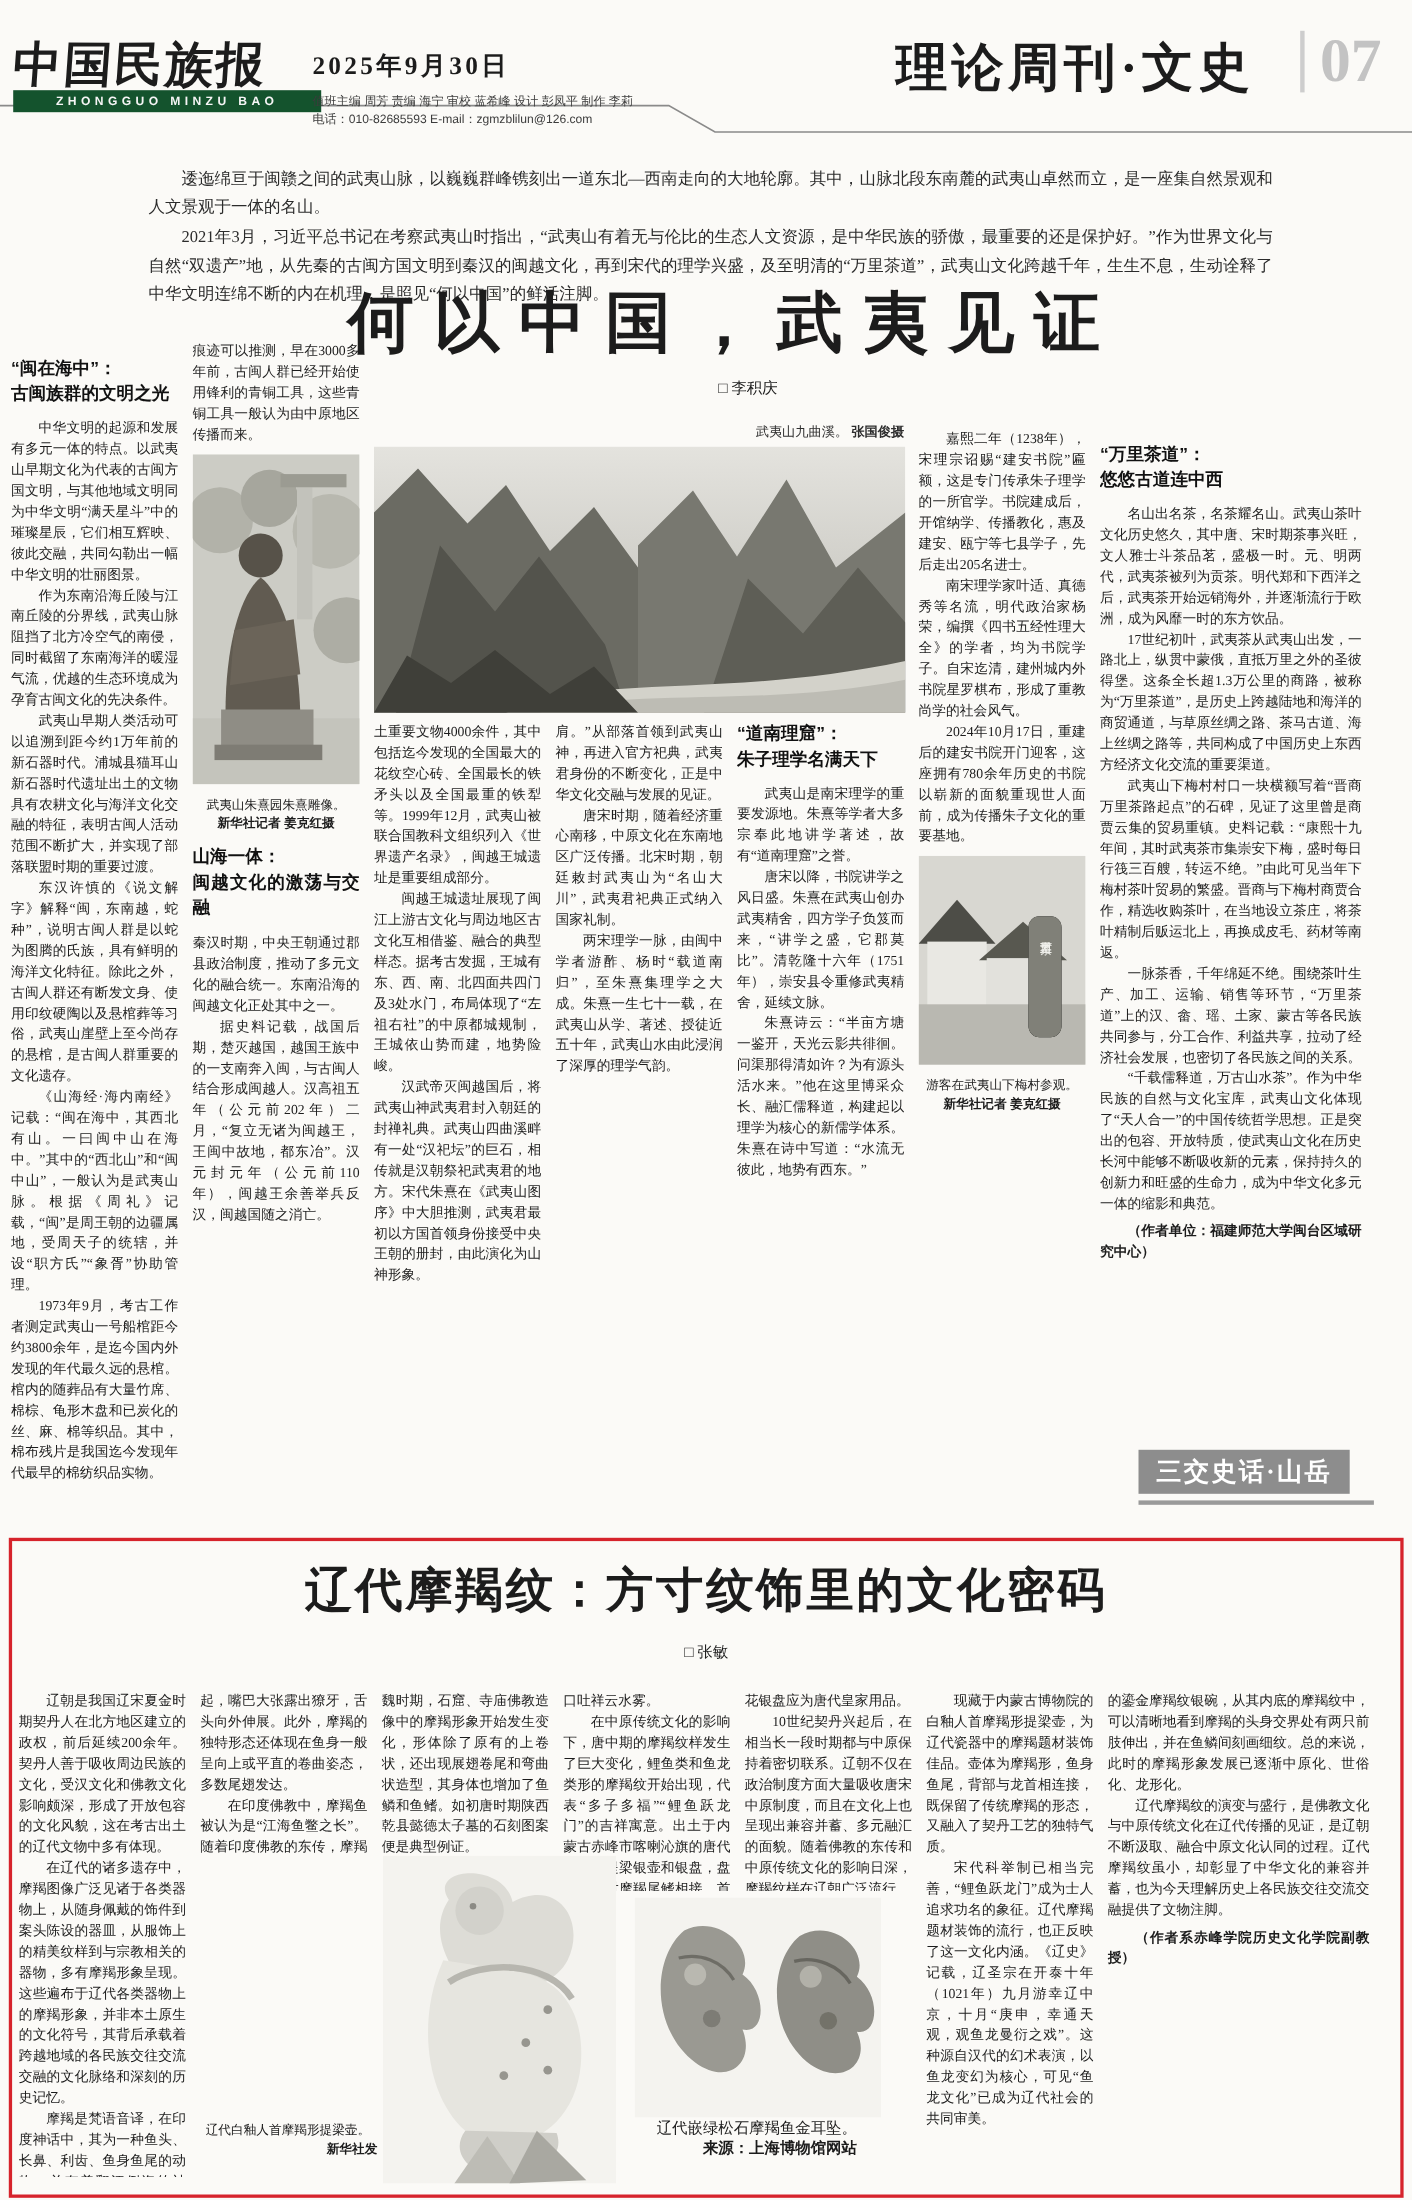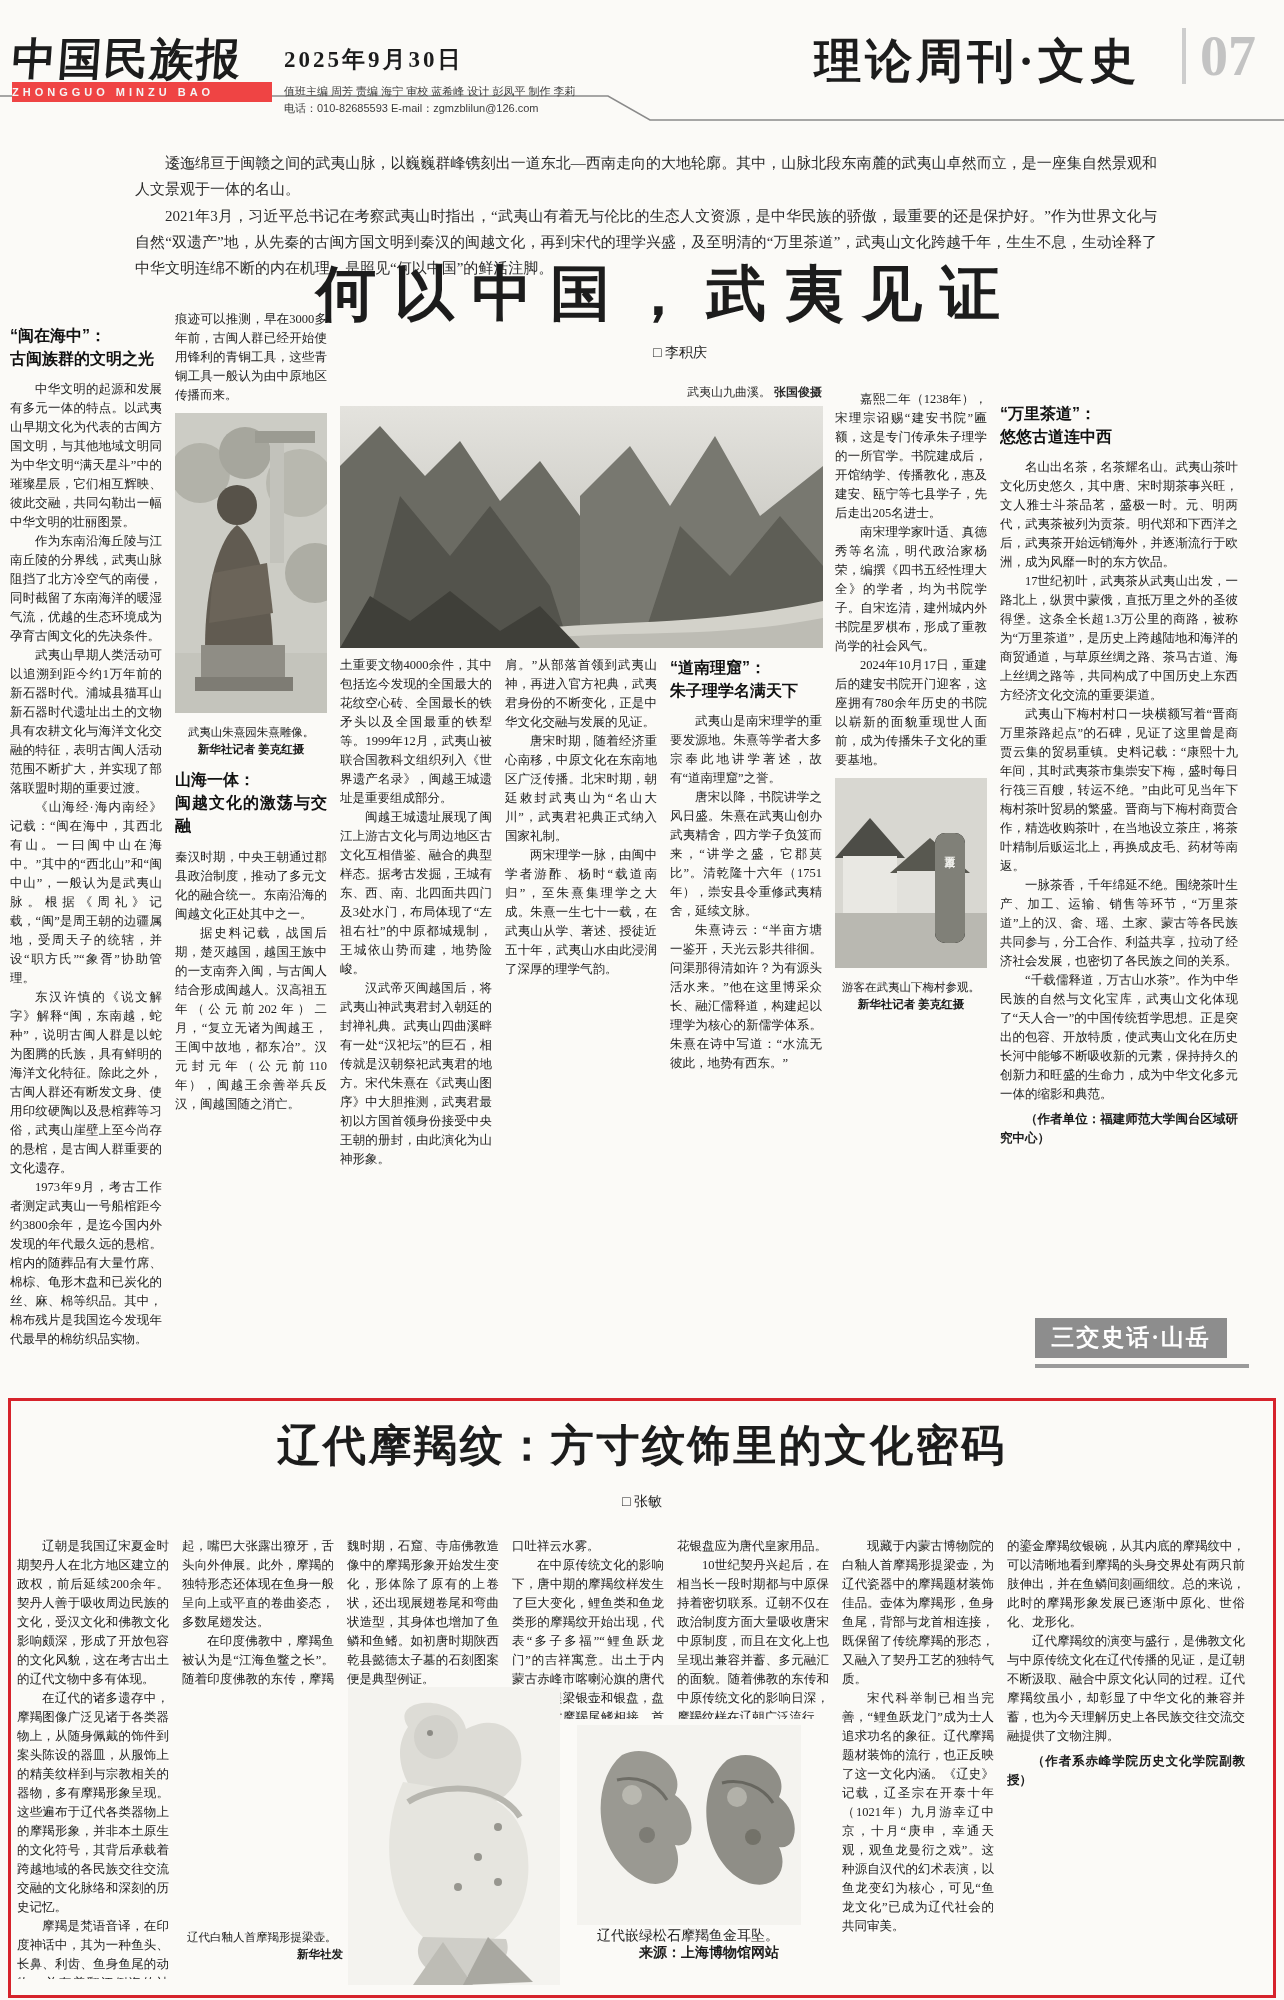--- a/index.html
+++ b/index.html
@@ -1,23 +1,23 @@
 <!DOCTYPE html>
 <html><head>
 <meta charset="utf-8">
 <style>
   html,body{margin:0;padding:0;background:#e9e7e2;}
   .page{position:relative;width:1284px;height:2000px;margin:0 auto;background:#fbfaf7;
         font-family:"Liberation Serif","DejaVu Serif",serif;color:#1c1c1c;overflow:hidden;}
   
   .masthead{position:absolute;left:12px;top:30px;font-size:44px;font-weight:900;
             letter-spacing:2px;transform:skewX(-4deg);}
-  .masthead-bar{position:absolute;left:12px;top:82px;width:260px;height:20px;background:#ef4444;
+  .masthead-bar{position:absolute;left:12px;top:82px;width:280px;height:20px;background:#14532d;
                 color:#f5f5f5;font-family:"Liberation Sans","DejaVu Sans",sans-serif;
-                font-size:11px;font-weight:bold;letter-spacing:4px;text-align:left;line-height:20px;}
+                font-size:11px;font-weight:bold;letter-spacing:4px;text-align:center;line-height:20px;}
   .hdate{position:absolute;left:284px;top:44px;font-size:23px;letter-spacing:3px;font-weight:bold;}
   .hcredits{position:absolute;left:284px;top:84px;font-size:11px;color:#3c3c3c;
             font-family:"Liberation Sans","DejaVu Sans",sans-serif;}
   .hcontact{position:absolute;left:284px;top:101px;font-size:11px;color:#3c3c3c;
             font-family:"Liberation Sans","DejaVu Sans",sans-serif;}
   .section-title{position:absolute;left:620px;top:30px;width:520px;text-align:right;
                  font-size:47px;font-weight:900;letter-spacing:4px;}
   .pagenum{position:absolute;left:1182px;top:28px;font-size:56px;font-weight:900;color:#c3c3c3;
            border-left:4px solid #cdcdcd;padding-left:14px;line-height:1.0;}
   .hrule{position:absolute;left:0;top:0;}
@@ -120,22 +120,22 @@
   <div class="cols">
 
     <div class="col">
       <div class="pad14"></div>
       <div class="sec-head">“闽在海中”：
 古闽族群的文明之光</div>
       <div>
           <p>中华文明的起源和发展有多元一体的特点。以武夷山早期文化为代表的古闽方国文明，与其他地域文明同为中华文明“满天星斗”中的璀璨星辰，它们相互辉映、彼此交融，共同勾勒出一幅中华文明的壮丽图景。</p>
           <p>作为东南沿海丘陵与江南丘陵的分界线，武夷山脉阻挡了北方冷空气的南侵，同时截留了东南海洋的暖湿气流，优越的生态环境成为孕育古闽文化的先决条件。</p>
           <p>武夷山早期人类活动可以追溯到距今约1万年前的新石器时代。浦城县猫耳山新石器时代遗址出土的文物具有农耕文化与海洋文化交融的特征，表明古闽人活动范围不断扩大，并实现了部落联盟时期的重要过渡。</p>
+          <p>东汉许慎的《说文解字》解释“闽，东南越，蛇种”，说明古闽人群是以蛇为图腾的氏族，具有鲜明的海洋文化特征。除此之外，古闽人群还有断发文身、使用印纹硬陶以及悬棺葬等习俗，武夷山崖壁上至今尚存的悬棺，是古闽人群重要的文化遗存。</p>
           <p>《山海经·海内南经》记载：“闽在海中，其西北有山。一曰闽中山在海中。”其中的“西北山”和“闽中山”，一般认为是武夷山脉。根据《周礼》记载，“闽”是周王朝的边疆属地，受周天子的统辖，并设“职方氏”“象胥”协助管理。</p>
-          <p>东汉许慎的《说文解字》解释“闽，东南越，蛇种”，说明古闽人群是以蛇为图腾的氏族，具有鲜明的海洋文化特征。除此之外，古闽人群还有断发文身、使用印纹硬陶以及悬棺葬等习俗，武夷山崖壁上至今尚存的悬棺，是古闽人群重要的文化遗存。</p>
           <p>1973年9月，考古工作者测定武夷山一号船棺距今约3800余年，是迄今国内外发现的年代最久远的悬棺。棺内的随葬品有大量竹席、棉棕、龟形木盘和已炭化的丝、麻、棉等织品。其中，棉布残片是我国迄今发现年代最早的棉纺织品实物。</p>
         </div>
     </div>
 
     <div class="col cont">
       <div>
           <p>痕迹可以推测，早在3000多年前，古闽人群已经开始使用锋利的青铜工具，这些青铜工具一般认为由中原地区传播而来。</p>
         </div>
       <div class="fig">
         <svg width="152" height="300" aria-hidden="true">

